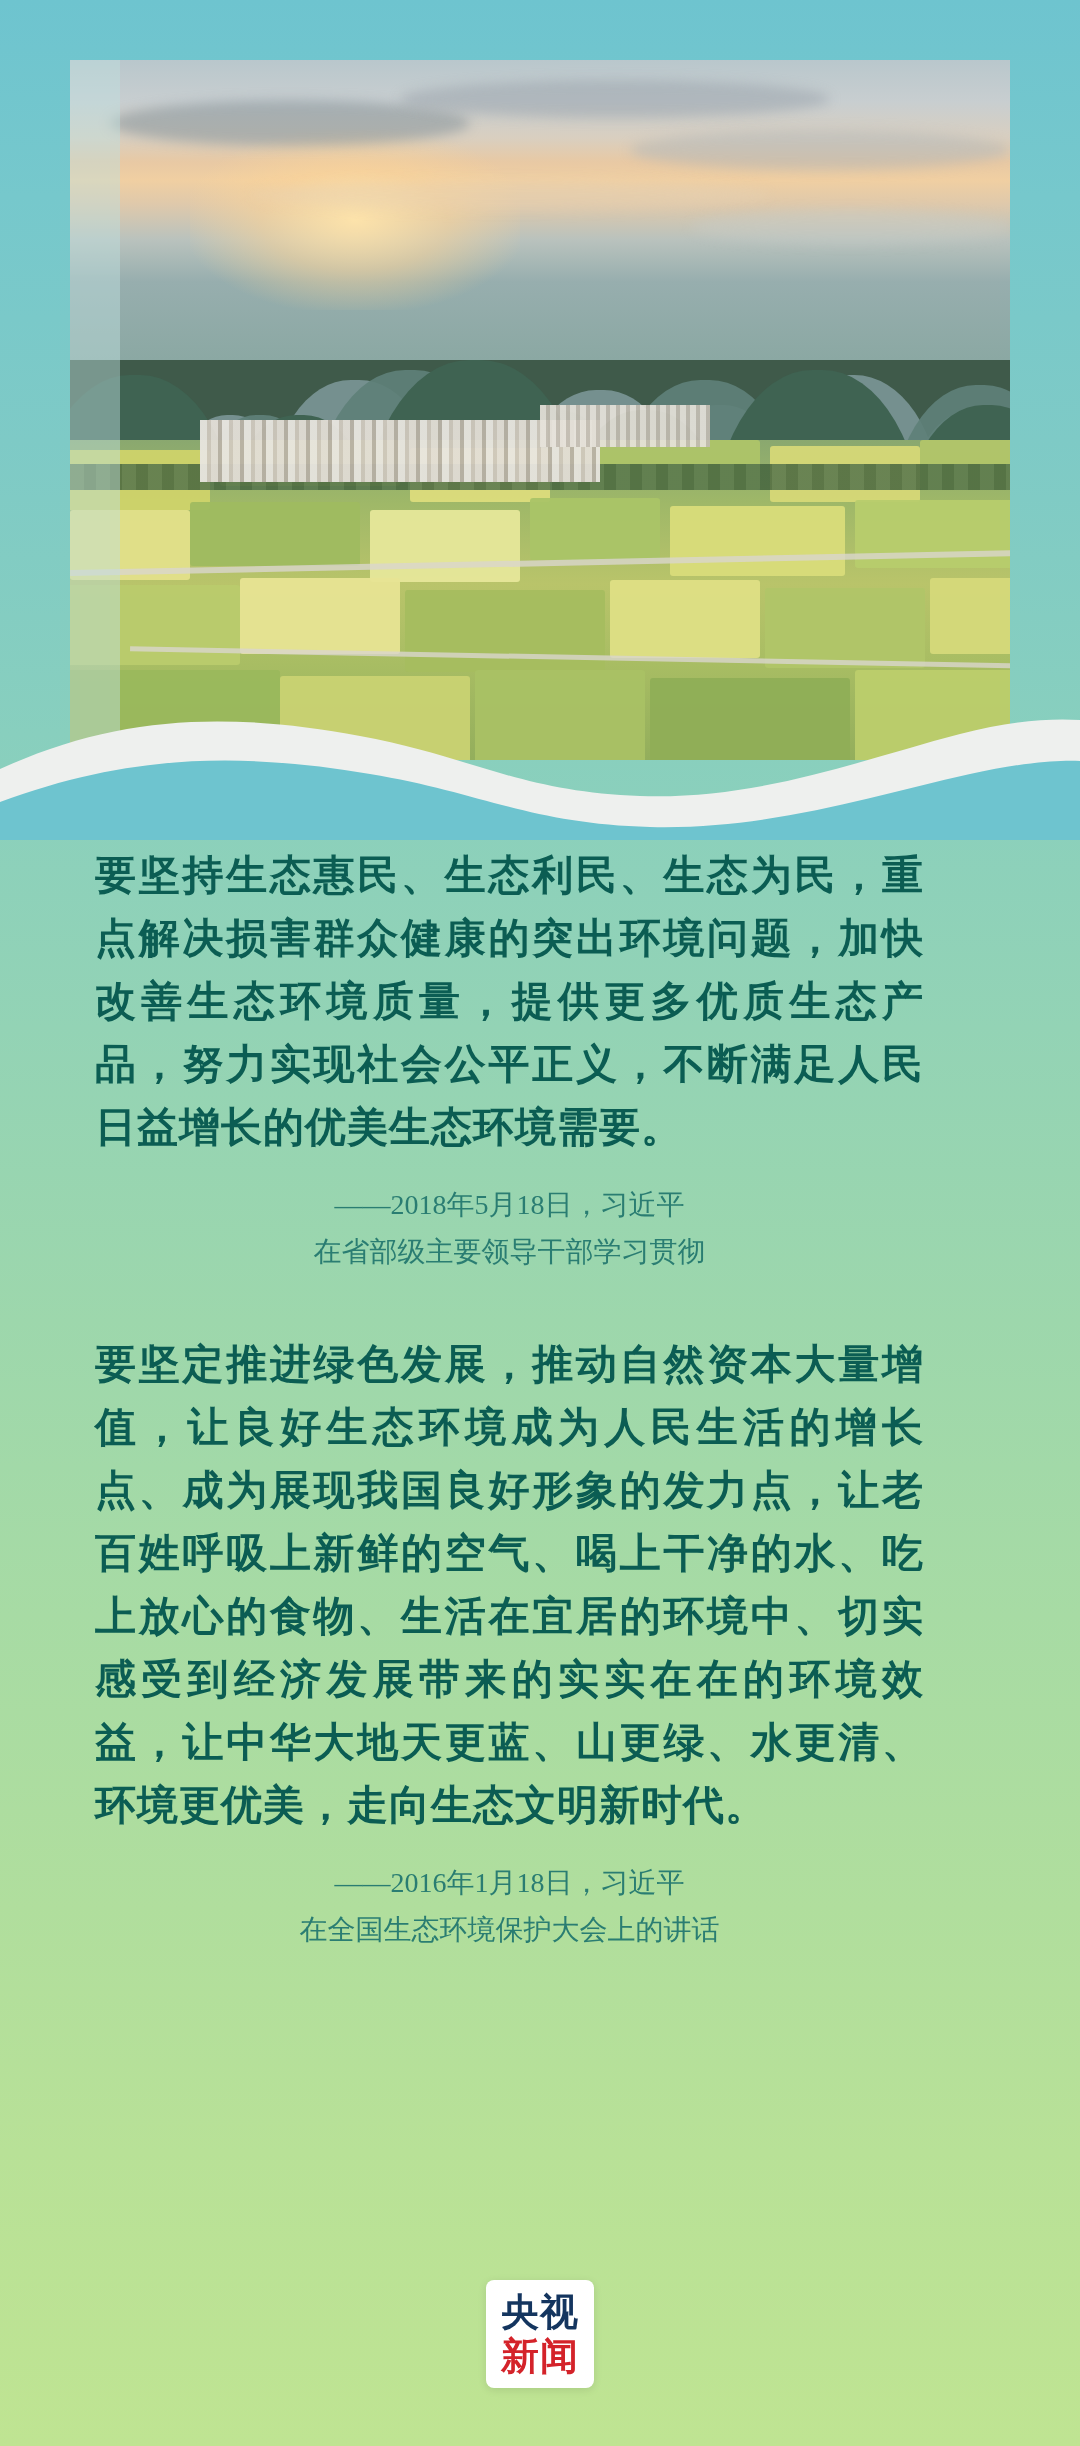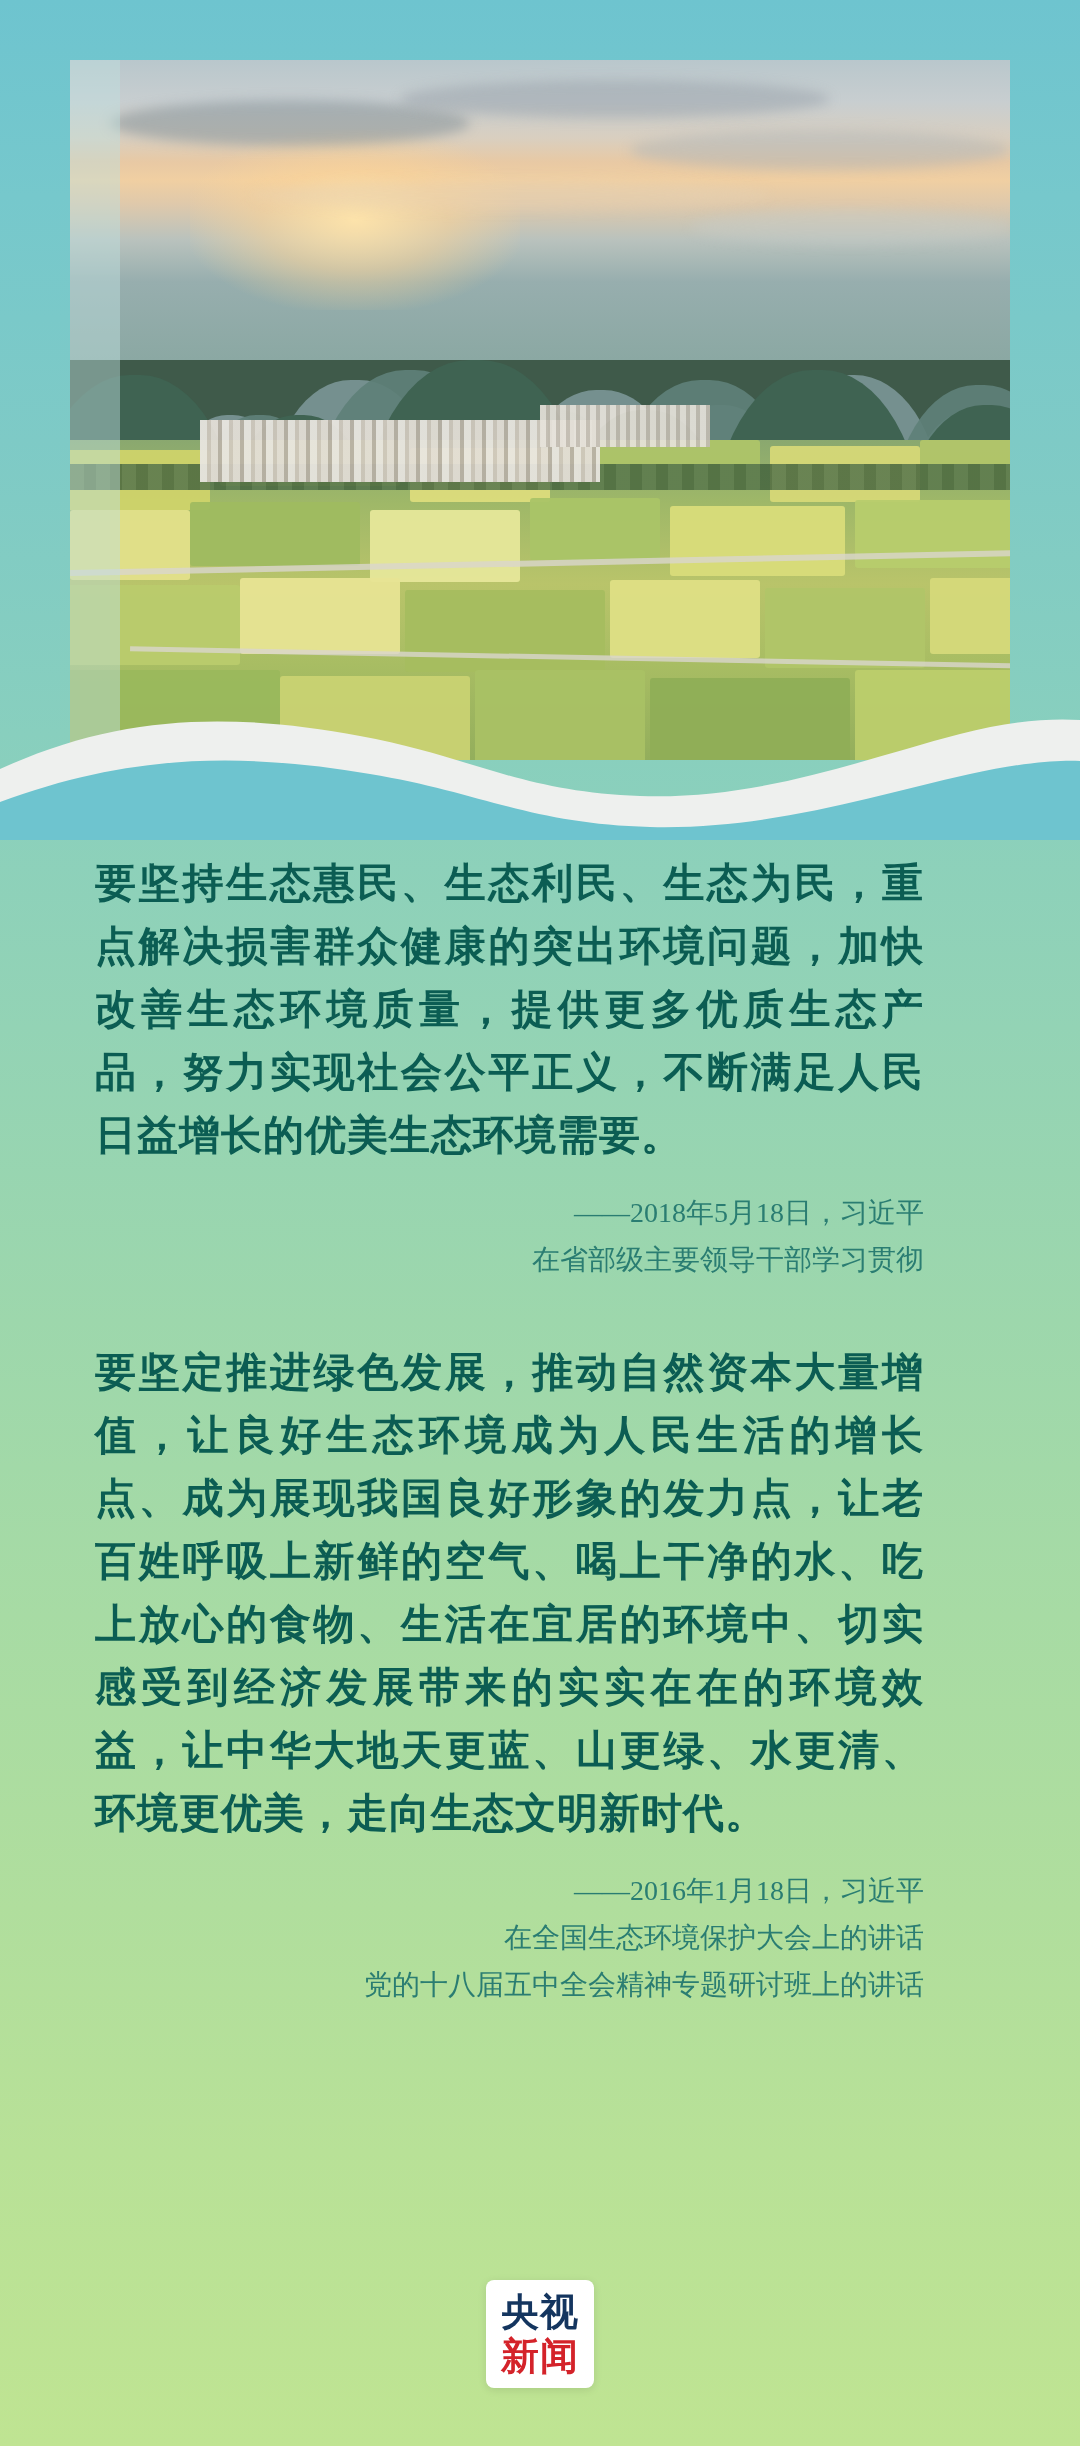--- a/index.html
+++ b/index.html
@@ -176,21 +176,21 @@
     height: 700px;
     background: rgba(190, 225, 225, 0.45);
   }
 
   
   .content {
     position: absolute;
     left: 0;
     top: 840px;
     width: 1019px;
-    padding: 12px 95px;
+    padding: 4px 95px;
     box-sizing: border-box;
   }
 
   .quote {
     margin: 0;
   }
   .quote + .quote { margin-top: 58px; }
 
   .quote-text {
     font-family: "Liberation Serif", serif;
@@ -205,21 +205,21 @@
   }
 
   .attrib {
     font-family: "Liberation Serif", serif;
     font-size: 28px;
     line-height: 47px;
     color: #2a7d72;
     text-align: right;
     margin-top: 22px;
   }
-  .attrib div { white-space: nowrap; }
+  .attrib div { white-space: nowrap; text-align: center; }
 
   
   .logo {
     position: absolute;
     left: 50%;
     transform: translateX(-50%);
     bottom: 58px;
     width: 108px;
     height: 108px;
     border-radius: 8px;
@@ -339,21 +339,20 @@
         <div>——2018年5月18日，习近平</div>
         <div>在省部级主要领导干部学习贯彻</div>
       </div>
     </div>
 
     <div class="quote">
       <p class="quote-text">要坚定推进绿色发展，推动自然资本大量增值，让良好生态环境成为人民生活的增长点、成为展现我国良好形象的发力点，让老百姓呼吸上新鲜的空气、喝上干净的水、吃上放心的食物、生活在宜居的环境中、切实感受到经济发展带来的实实在在的环境效益，让中华大地天更蓝、山更绿、水更清、环境更优美，走向生态文明新时代。</p>
       <div class="attrib">
         <div>——2016年1月18日，习近平</div>
         <div>在全国生态环境保护大会上的讲话</div>
-        <div>党的十八届五中全会精神专题研讨班上的讲话</div>
       </div>
     </div>
   </div>
 
   <div class="logo">
     <div class="l1">央视</div>
     <div class="l2">新闻</div>
   </div>
 
 </div>

